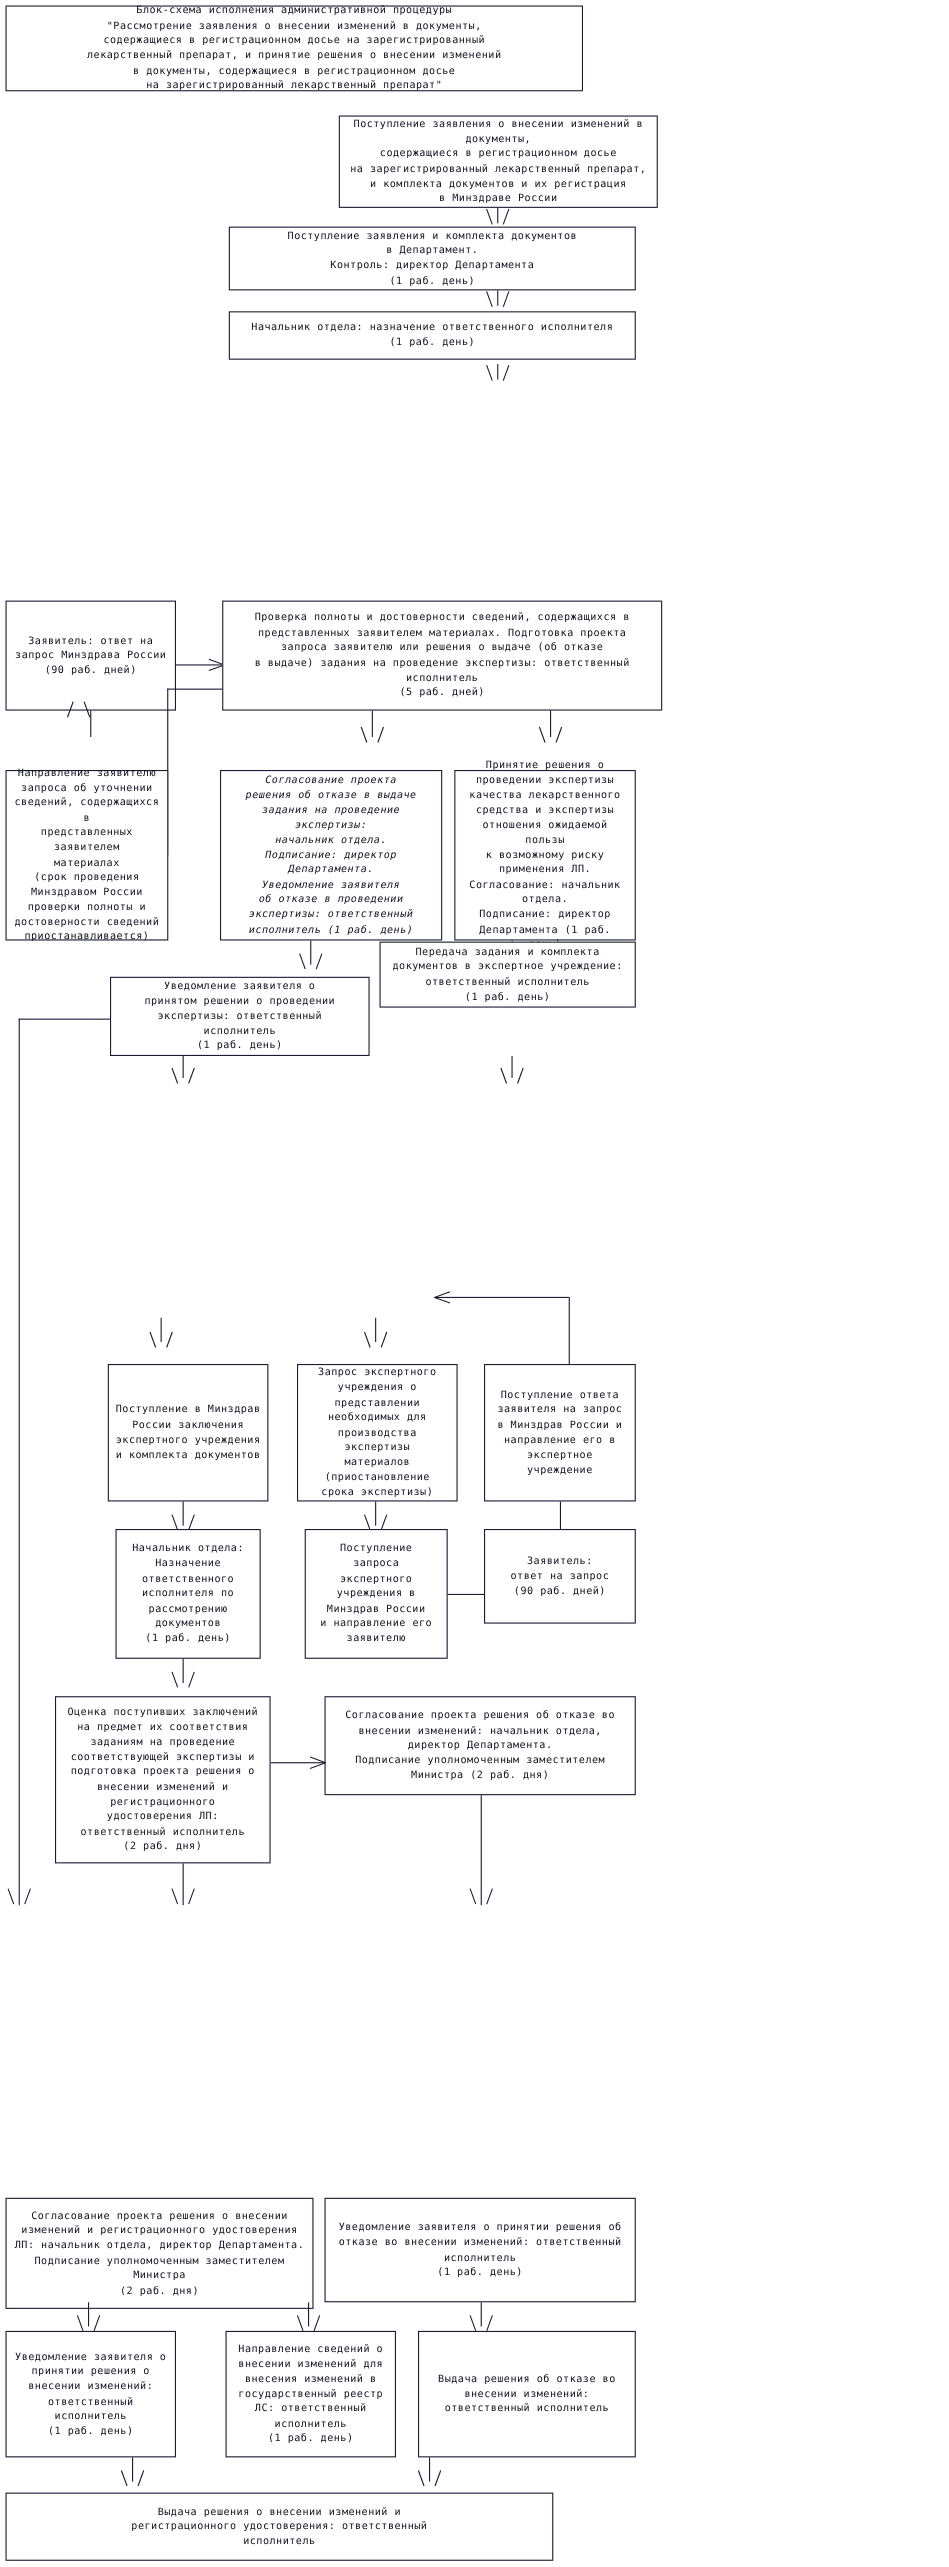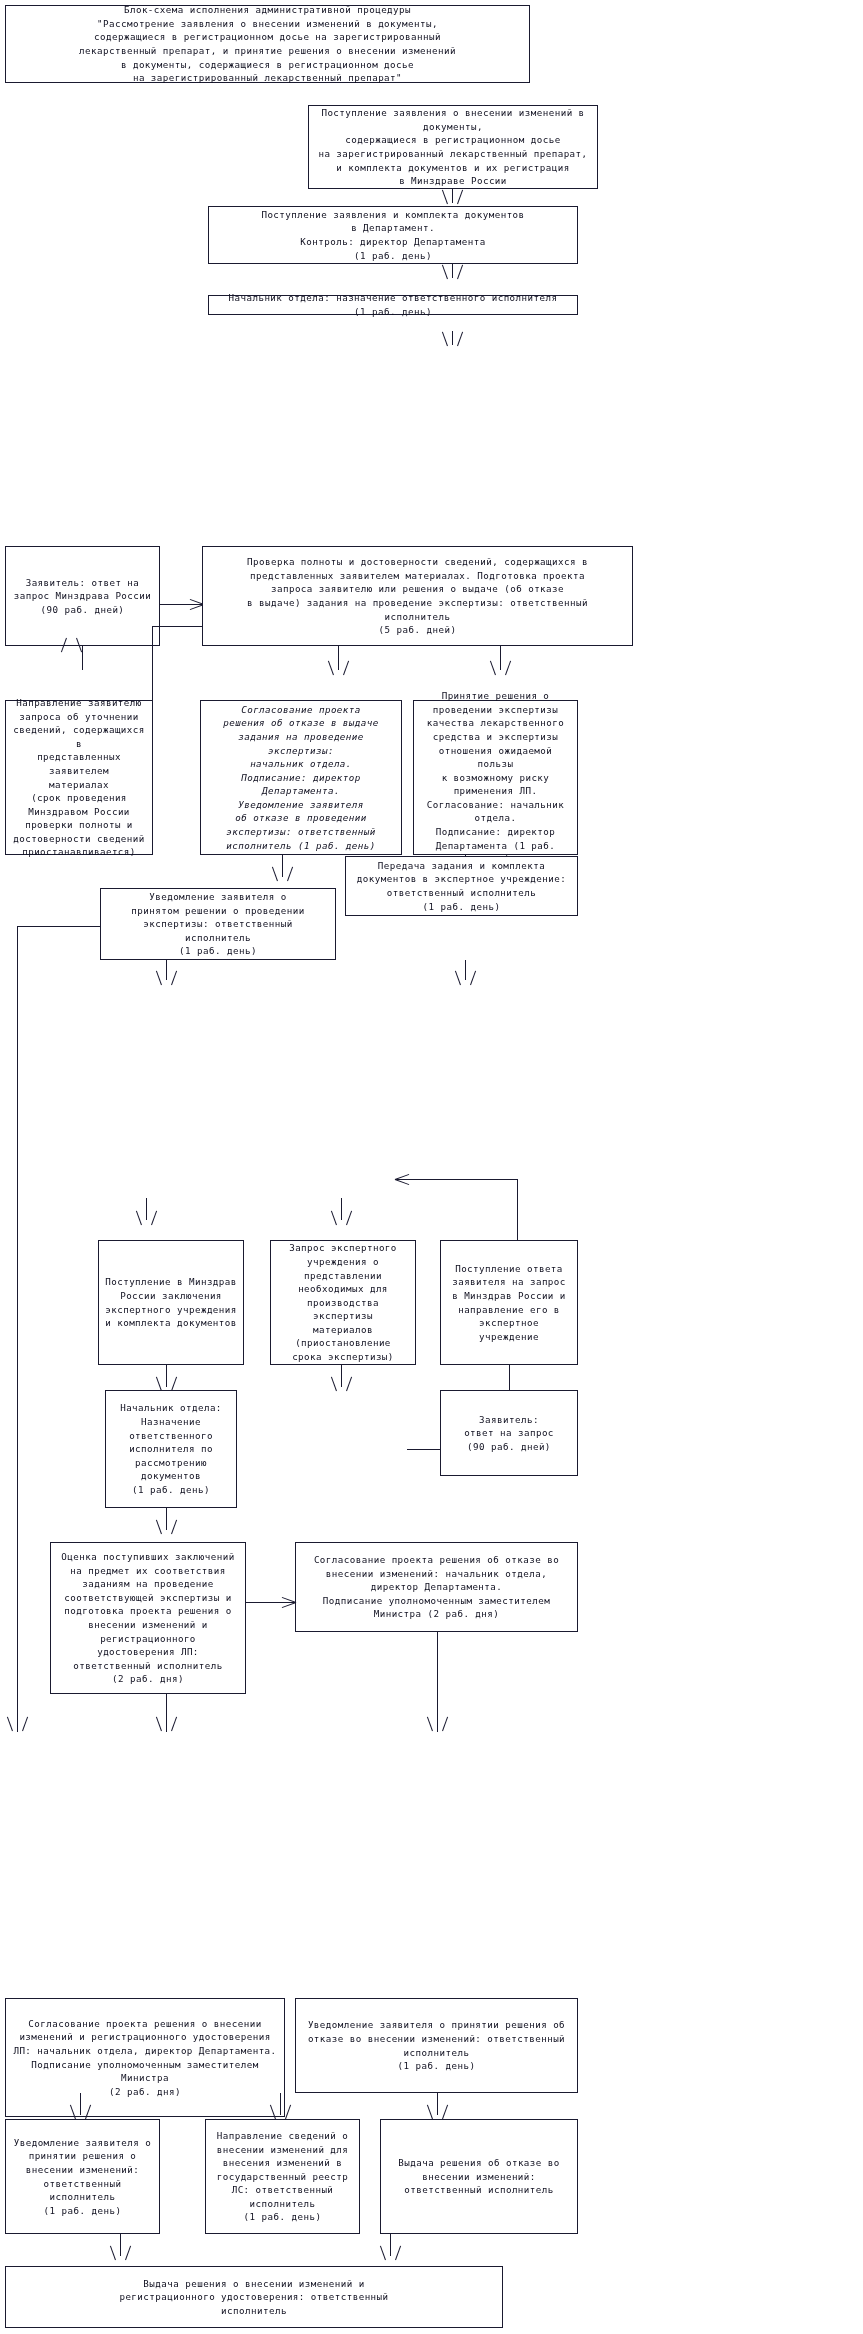--- a/index.html
+++ b/index.html
@@ -114,34 +114,34 @@
   <div class="chev chev-down" style="left:447px;top:189px;"></div>
 
   <div class="box" style="left:208px;top:206px;width:370px;height:58px;">Поступление заявления и комплекта документов
 в Департамент.
 Контроль: директор Департамента
 (1 раб. день)</div>
 
   <div class="vline" style="left:452px;top:264px;height:14px;"></div>
   <div class="chev chev-down" style="left:447px;top:264px;"></div>
 
-  <div class="box" style="left:208px;top:295px;width:370px;height:20px;">Начальник отдела: назначение ответственного исполнителя
+  <div class="box" style="left:208px;top:283px;width:370px;height:44px;">Начальник отдела: назначение ответственного исполнителя
 (1 раб. день)</div>
 
   <div class="vline" style="left:452px;top:331px;height:14px;"></div>
   <div class="chev chev-down" style="left:447px;top:331px;"></div>
 
   <div class="box" style="left:5px;top:546px;width:155px;height:100px;">Заявитель: ответ на
 запрос Минздрава России
 (90 раб. дней)</div>
 
   <div class="hline" style="left:160px;top:604px;width:42px;"></div>
   <div class="chev chev-right" style="left:189px;top:604px;"></div>
 
-  <div class="box" style="left:202px;top:546px;width:431px;height:100px;">Проверка полноты и достоверности сведений, содержащихся в
+  <div class="box" style="left:202px;top:546px;width:400px;height:100px;">Проверка полноты и достоверности сведений, содержащихся в
 представленных заявителем материалах. Подготовка проекта
 запроса заявителю или решения о выдаче (об отказе
 в выдаче) задания на проведение экспертизы: ответственный
 исполнитель
 (5 раб. дней)</div>
 
   <div class="vline" style="left:202px;top:626px;height:0px;"></div>
   <div class="hline" style="left:152px;top:626px;width:50px;"></div>
   <div class="vline" style="left:152px;top:626px;height:152px;"></div>
   <div class="hline" style="left:125px;top:778px;width:27px;"></div>
@@ -254,20 +254,27 @@
   <div class="chev chev-down" style="left:336px;top:1376px;"></div>
 
   <div class="box" style="left:105px;top:1390px;width:132px;height:118px;">Начальник отдела:
 Назначение
 ответственного
 исполнителя по
 рассмотрению
 документов
 (1 раб. день)</div>
 
+  <div class="box" style="left:277px;top:1390px;width:130px;height:118px;">Поступление
+запроса
+экспертного
+учреждения в
+Минздрав России
+и направление его
+заявителю</div>
 
   <div class="box" style="left:440px;top:1390px;width:138px;height:86px;">Заявитель:
 ответ на запрос
 (90 раб. дней)</div>
 
   <div class="hline" style="left:407px;top:1449px;width:33px;"></div>
 
   <div class="vline" style="left:509px;top:1365px;height:25px;"></div>
 
   <div class="vline" style="left:166px;top:1508px;height:22px;"></div>
@@ -296,21 +303,21 @@
   <div class="vline" style="left:166px;top:1694px;height:38px;"></div>
   <div class="chev chev-down" style="left:161px;top:1716px;"></div>
 
   <div class="vline" style="left:17px;top:926px;height:806px;"></div>
   <div class="hline" style="left:17px;top:926px;width:83px;"></div>
   <div class="chev chev-down" style="left:12px;top:1716px;"></div>
 
   <div class="vline" style="left:437px;top:1632px;height:100px;"></div>
   <div class="chev chev-down" style="left:432px;top:1716px;"></div>
 
-  <div class="box" style="left:5px;top:1998px;width:280px;height:119px;">Согласование проекта решения о внесении
+  <div class="box" style="left:5px;top:1998px;width:280px;height:101px;">Согласование проекта решения о внесении
 изменений и регистрационного удостоверения
 ЛП: начальник отдела, директор Департамента.
 Подписание уполномоченным заместителем
 Министра
 (2 раб. дня)</div>
 
   <div class="box" style="left:295px;top:1998px;width:283px;height:95px;">Уведомление заявителя о принятии решения об
 отказе во внесении изменений: ответственный
 исполнитель
 (1 раб. день)</div>

